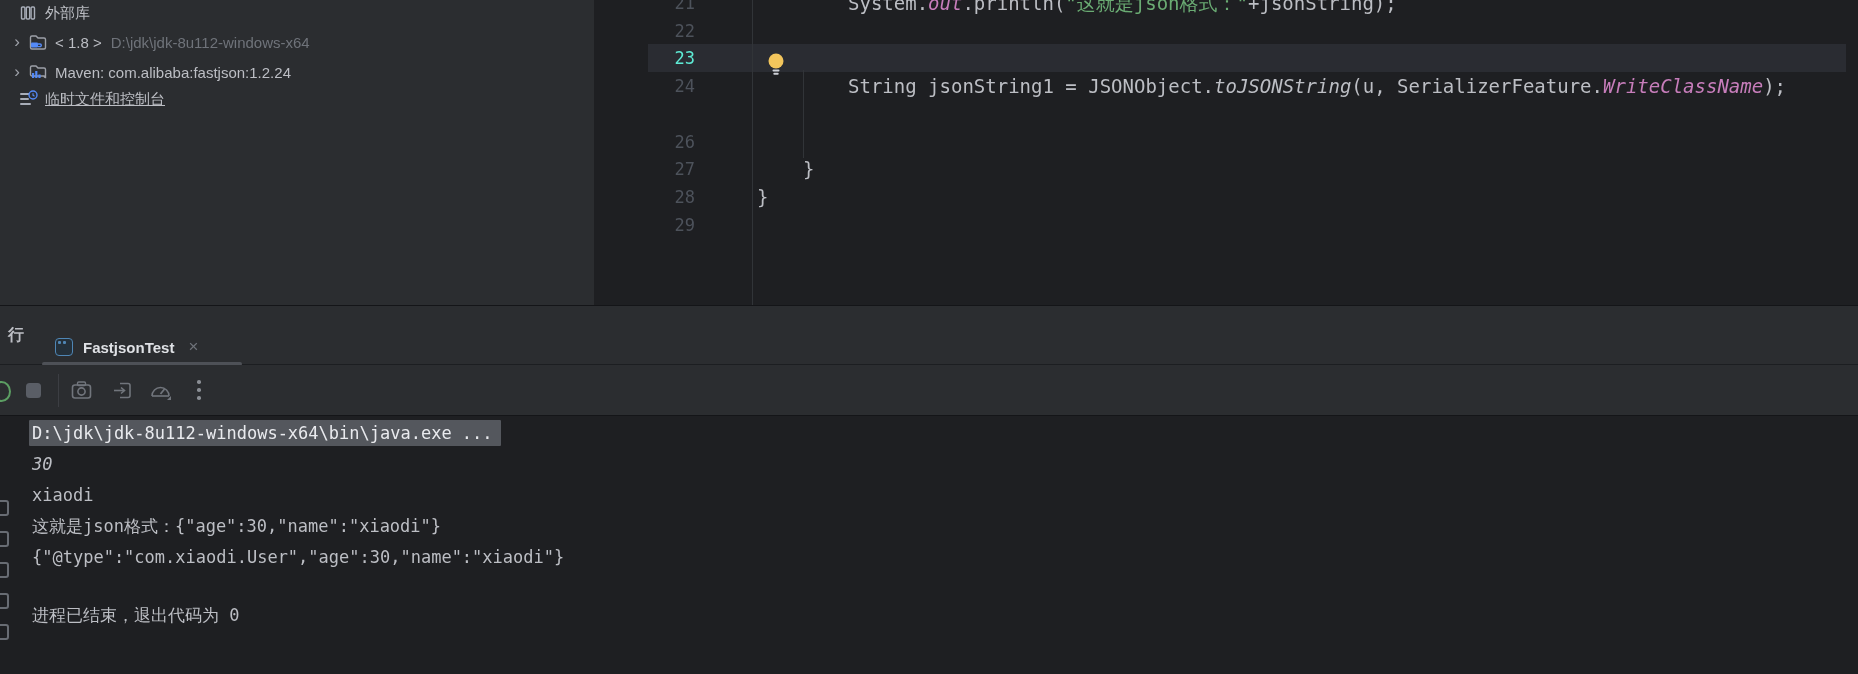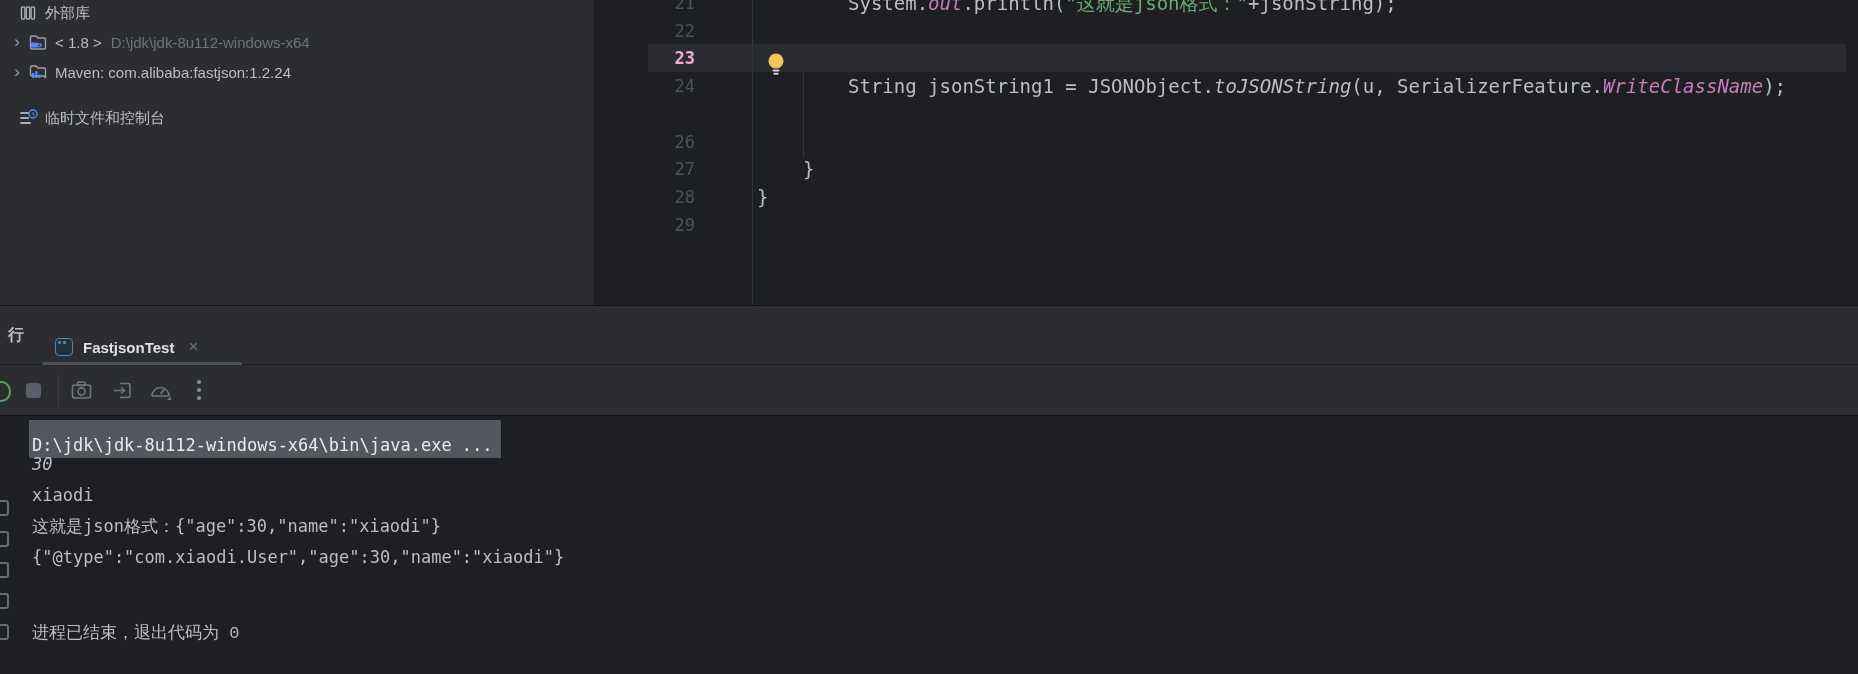--- a/index.html
+++ b/index.html
@@ -7,32 +7,32 @@
        font-family:"Liberation Sans",sans-serif;-webkit-font-smoothing:antialiased;}
 
   
   .project{position:absolute;left:0;top:0;width:594px;height:305px;background:#2b2d30;}
   .trow{position:absolute;left:0;width:100%;height:28px;display:flex;align-items:center;
         color:#bcbec4;font-size:15px;cursor:default;}
   .trow .chev{width:14px;text-align:center;color:#9da0a8;font-size:17px;margin-left:10px;}
   .trow .nochev{width:14px;margin-left:10px;}
   .trow .ticon{width:20px;height:20px;margin:0 7px 0 4px;display:flex;align-items:center;justify-content:center;}
   .trow .grey{color:#6f737a;margin-left:9px;}
-  .t-r1{top:-1px;} .t-r2{top:28px;} .t-r3{top:58px;} .t-r4{top:104px;}
+  .t-r1{top:-1px;} .t-r2{top:28px;} .t-r3{top:58px;} .t-r4{top:85px;text-decoration:underline;}
   .t-r1 .ticon,.t-r4 .ticon{margin-left:-6px;}
 
   
   .editor{position:absolute;left:648px;top:0;width:1210px;height:305px;background:#1e1f22;}
   .caret-row{position:absolute;left:0;top:44px;height:28px;width:calc(100% - 12px);background:#2a2c32;}
   .gutter-border{position:absolute;left:104px;top:0;width:1px;height:305px;background:#313438;}
   .indent-guide{position:absolute;left:155px;top:70px;width:1px;height:88px;background:#313438;}
   .eline{position:absolute;left:0;width:100%;height:28px;line-height:28px;white-space:pre;}
   .eline .ln{position:absolute;left:0;top:0;width:47px;text-align:right;
              font:17px/28px "DejaVu Sans Mono",monospace;color:#4d525b;}
-  .eline .ln.active{color:#f9a8d4;font-weight:bold;}
+  .eline .ln.active{color:#5eead4;}
   .eline .code{position:absolute;left:109px;top:0;font:19px/28px "DejaVu Sans Mono",monospace;color:#bcbec4;}
   .ind8{margin-left:91px;} .ind4{margin-left:46px;}
   .c-def{color:#bcbec4;} .c-str{color:#6aab73;}
   .c-field{color:#c77dbb;font-style:italic;}
   .c-method{color:#bcbec4;font-style:italic;}
   .c-com{color:#7a7e85;}
   .el0{top:-11px;} .el1{top:17px;} .el2{top:44px;} .el3{top:72px;} .el4{top:100px;}
   .el5{top:128px;} .el6{top:155px;} .el7{top:183px;} .el8{top:211px;}
   .bulb{position:absolute;left:118px;top:52px;width:20px;height:24px;cursor:pointer;}
 
@@ -57,22 +57,22 @@
   .stop-sq{left:26px;top:18px;width:15px;height:15px;background:#5a5e66;border-radius:3.5px;}
   .tsep{position:absolute;left:58px;top:9px;width:1px;height:33px;background:#3c3e43;}
   .kebab{left:194px;top:13px;width:10px;height:26px;}
   .kebab i{position:absolute;left:3px;width:3.5px;height:3.5px;background:#8a8e94;border-radius:50%;}
   .kebab i.k1{top:2px;} .kebab i.k2{top:10px;} .kebab i.k3{top:18px;}
 
   .console{position:absolute;left:0;top:416px;width:100%;height:258px;background:#1e1f22;}
   .cline{position:absolute;left:32px;height:26px;font:17px/26px "DejaVu Sans Mono",monospace;
          color:#bcbec4;white-space:pre;}
   .cl0{top:4px;} .cl1{top:35px;font-style:italic;} .cl2{top:66px;} .cl3{top:97px;} .cl4{top:128px;}
-  .cl5{top:159px;} .cl6{top:205px;font-family:Liberation Mono, monospace;}
-  .sel{display:inline-block;background:#54575d;color:#e9eaee;padding:12px 8px 0 3px;margin-left:-3px;border-radius:1px;}
+  .cl5{top:159px;} .cl6{top:186px;}
+  .sel{display:inline-block;background:#54575d;color:#e9eaee;padding:0 8px 0 3px;margin-left:-3px;border-radius:1px;}
   .efrag{position:absolute;left:-7px;width:12px;height:12px;border:2px solid #686c73;border-radius:3px;}
   .ef1{top:84px;} .ef2{top:115px;} .ef3{top:146px;} .ef4{top:177px;} .ef5{top:208px;}
 
   svg{display:block;}
 </style>
 </head>
 <body>
 
 <div class="app">
 

